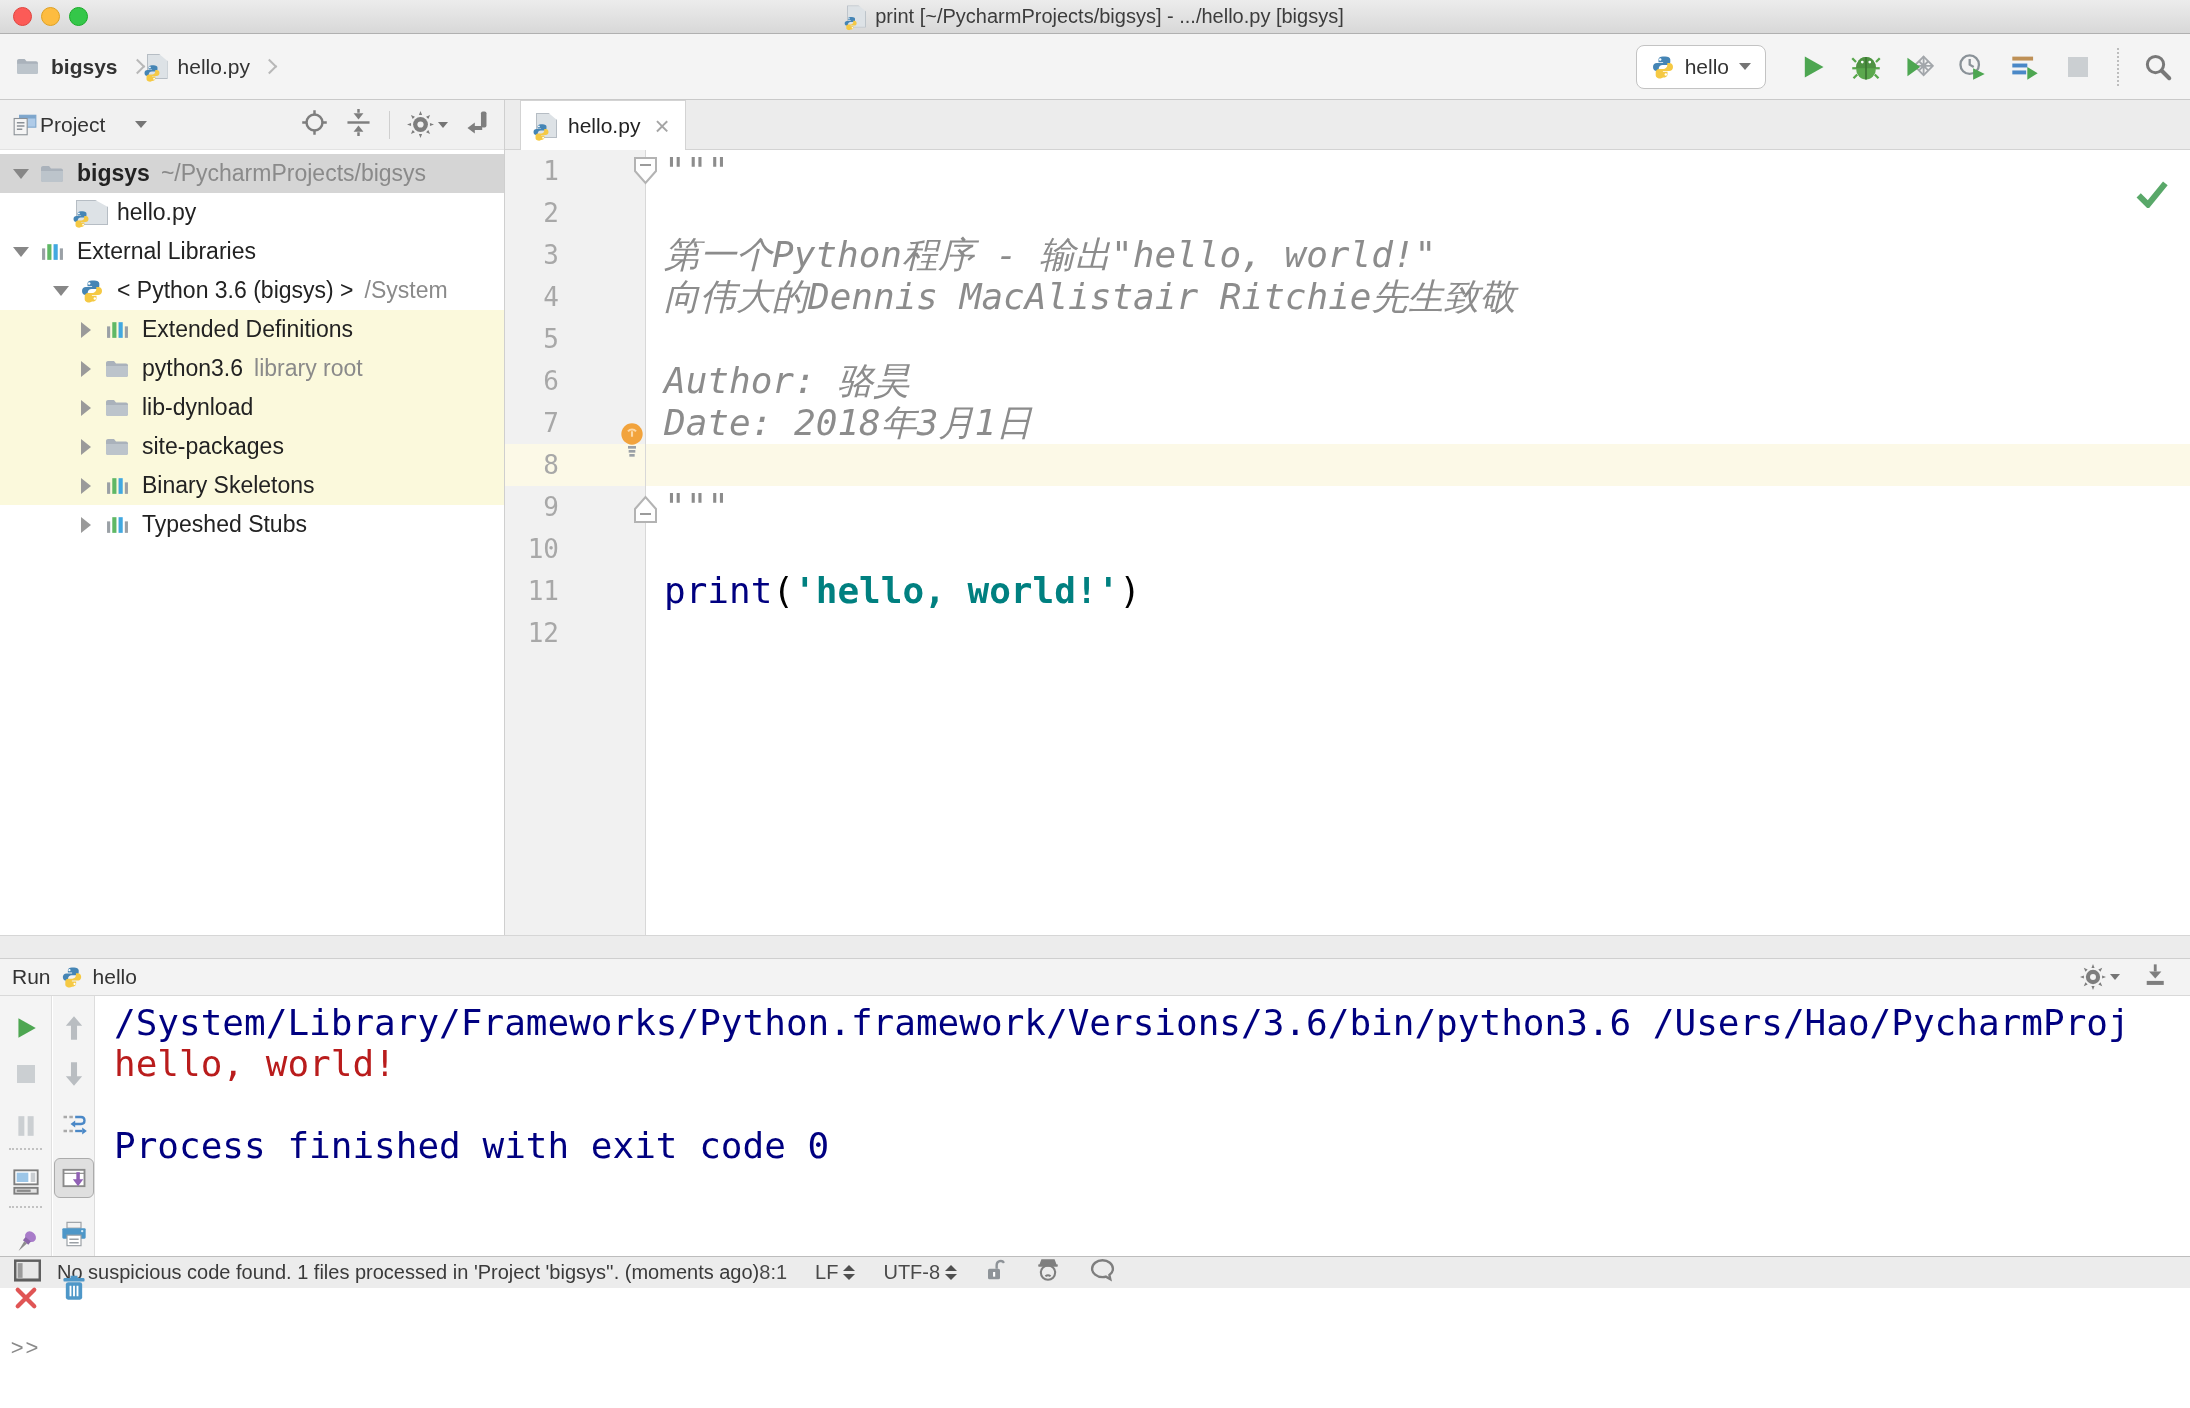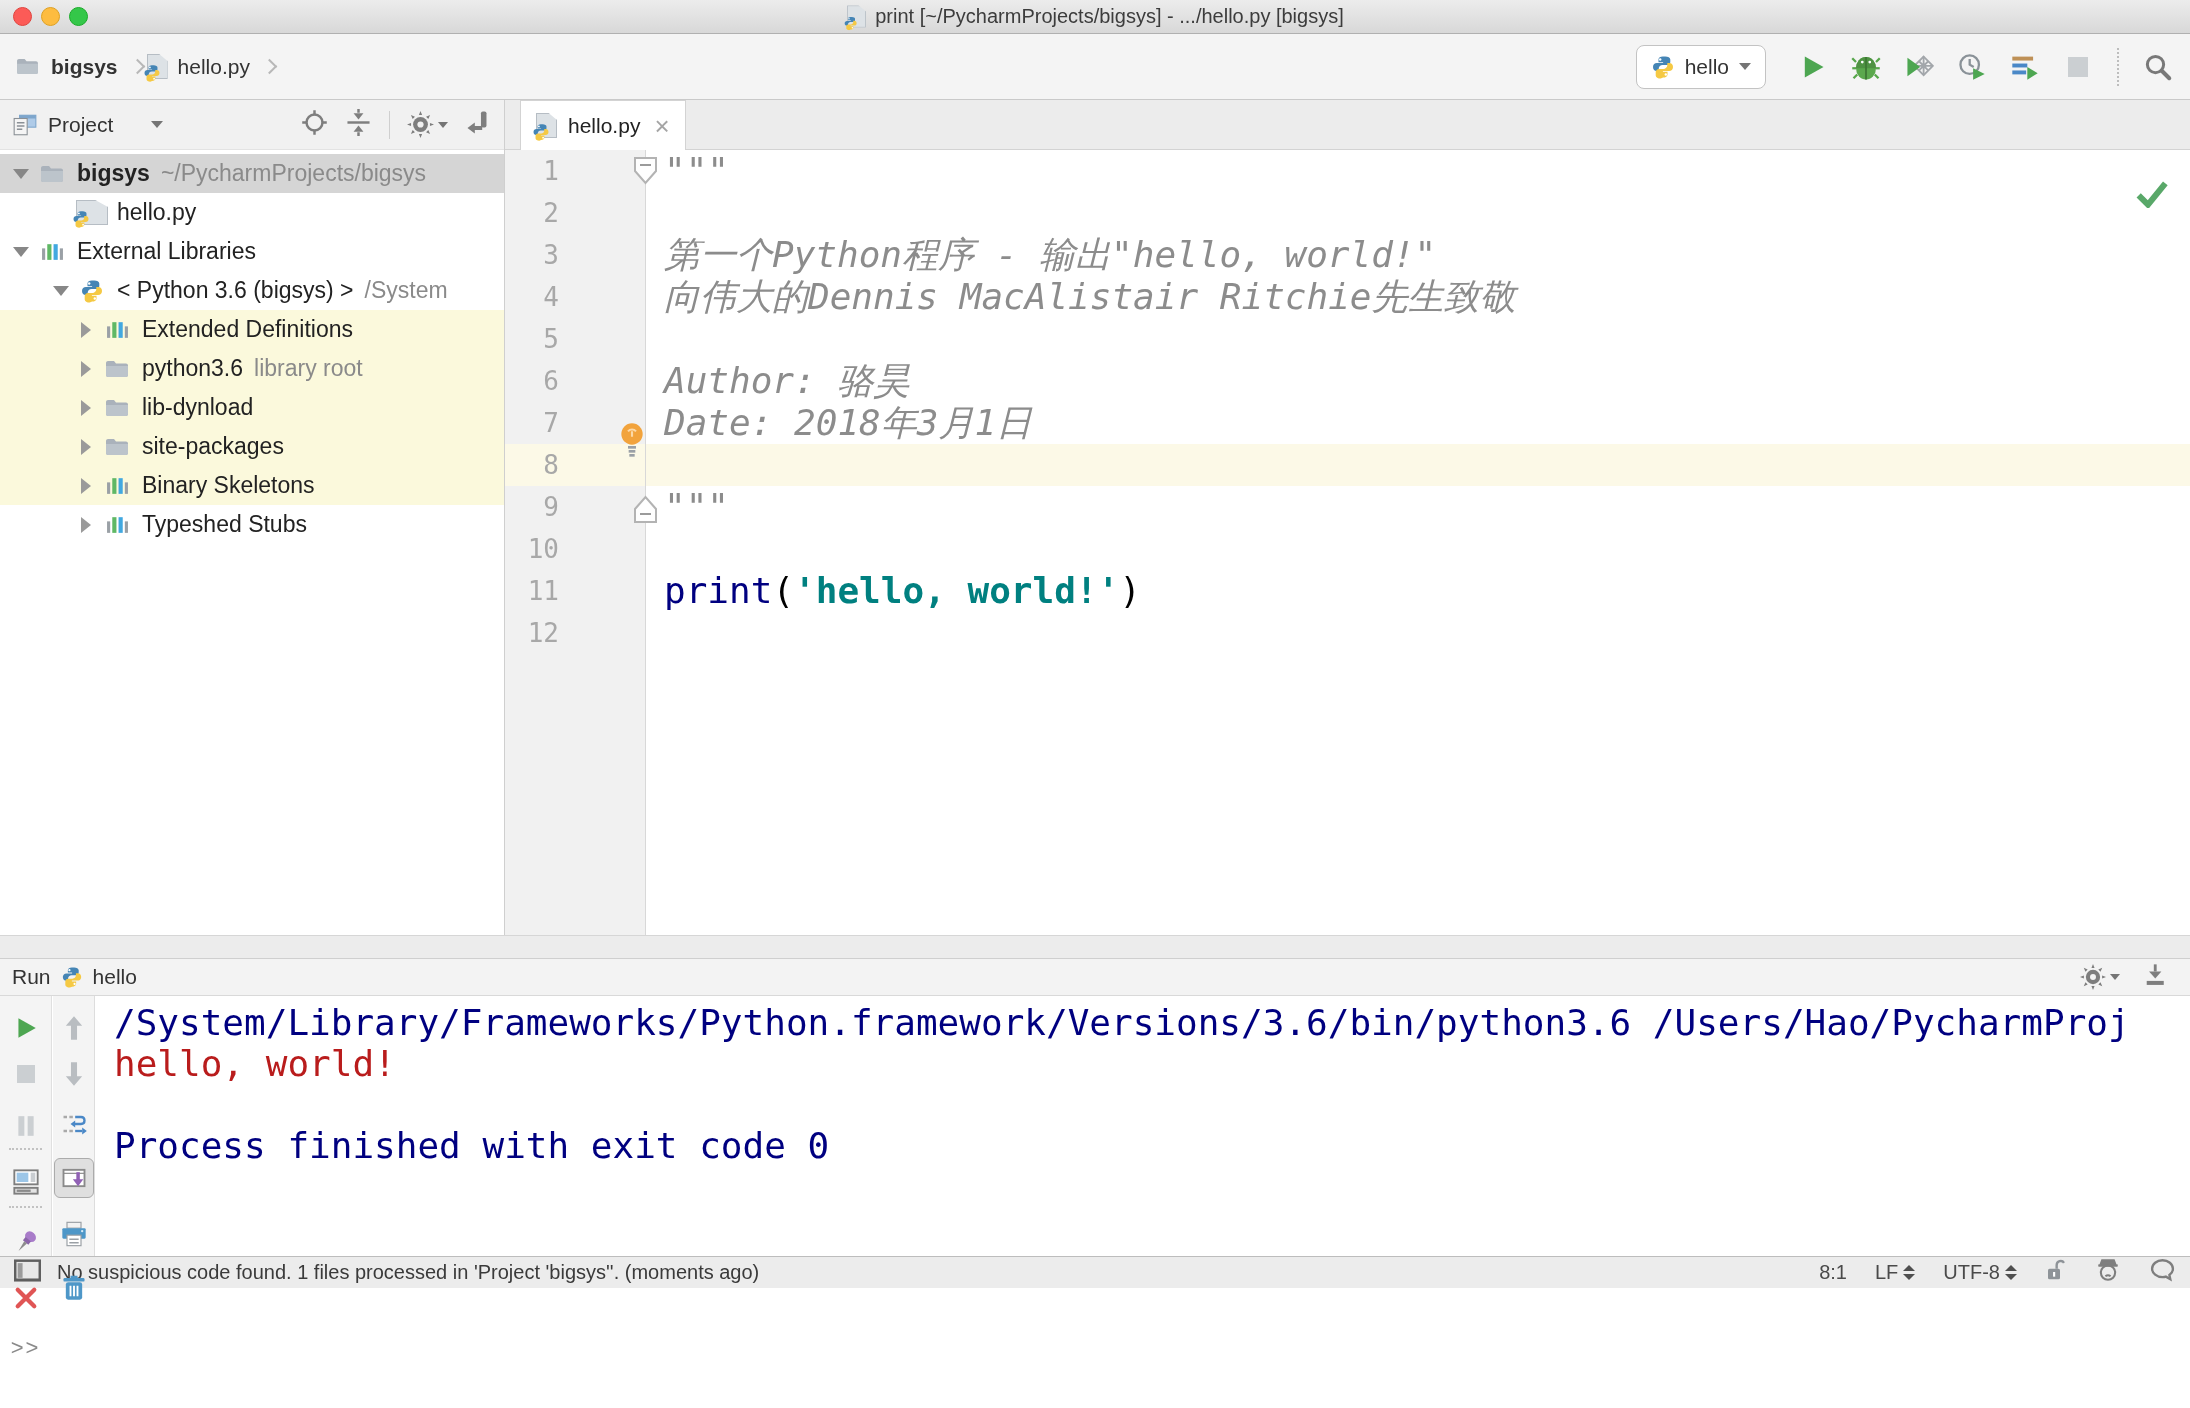--- a/index.html
+++ b/index.html
@@ -40,21 +40,21 @@
   .navicon { width: 32px; height: 32px; display: flex; align-items: center; justify-content: center; }
   .vdots { width: 2px; height: 38px; border-left: 2px dotted #BDBDBD; margin: 0 2px; }
 
   
   .main { height: 835px; display: flex; }
 
   .project-panel { width: 505px; flex: none; border-right: 1px solid #CFCFCF; background: #fff;
                    overflow: hidden; display: flex; flex-direction: column; }
   .panel-header { height: 50px; flex: none; background: #F1F1F1; display: flex; align-items: center;
                   padding: 0 12px; border-bottom: 1px solid #E3E3E3; }
-  .panel-header .ph-title { font-size: 21px; color: #333; margin: 0 10px; }
+  .panel-header .ph-title { font-size: 21px; color: #333; margin: 0 2px; }
   .ph-caret { margin-left: 28px; }
   .ph-actions { margin-left: auto; display: flex; align-items: center; gap: 17px; }
   .vline { width: 1px; height: 28px; background: #CFCFCF; }
 
   .tree { flex: 1; overflow: hidden; padding-top: 4px; }
   .trow { height: 39px; display: flex; align-items: center; font-size: 23px; color: #222; white-space: nowrap; }
   .trow.sel { background: #D5D5D5; }
   .trow.hl { background: #FBF9DC; }
   .trow.l0 { padding-left: 6px; }
   .trow.l1 { padding-left: 46px; }
@@ -113,21 +113,21 @@
   .selbox { border: 1px solid #ABABAB; border-radius: 6px; background: #DFDFDF; }
   .more { font-size: 22px; color: #8A8A8A; letter-spacing: 2px; }
   .console { position: absolute; left: 96px; top: 0; right: 0; bottom: 0; background: #fff;
              padding: 6px 0 0 18px; overflow: hidden; }
   .con { height: 41px; line-height: 41px; font-family: "DejaVu Sans Mono", monospace; font-size: 36px;
          white-space: pre; color: #b91c1c; }
   .con.blue { color: #000080; }
 
   
   .statusbar { height: 32px; background: #ECECEC; border-top: 1px solid #BDBDBD; display: flex;
-               align-items: center; justify-content: space-between; padding: 0 14px; }
+               align-items: center; justify-content: flex-start; padding: 0 14px; }
   .sb-left { display: flex; align-items: center; gap: 16px; font-size: 20px; color: #3A3A3A; }
   .sb-right { display: flex; align-items: center; gap: 28px; font-size: 20px; color: #4A4A4A; }
   .udwrap { display: inline-flex; align-items: center; }
   .ud { display: inline-flex; flex-direction: column; gap: 3px; margin-left: 5px; }
   .ud i { display: block; width: 0; height: 0; border-left: 6px solid transparent; border-right: 6px solid transparent; }
   .ud .u { border-bottom: 6px solid #4F4F4F; }
   .ud .d { border-top: 6px solid #4F4F4F; }
 </style>
 </head>
 <body>

